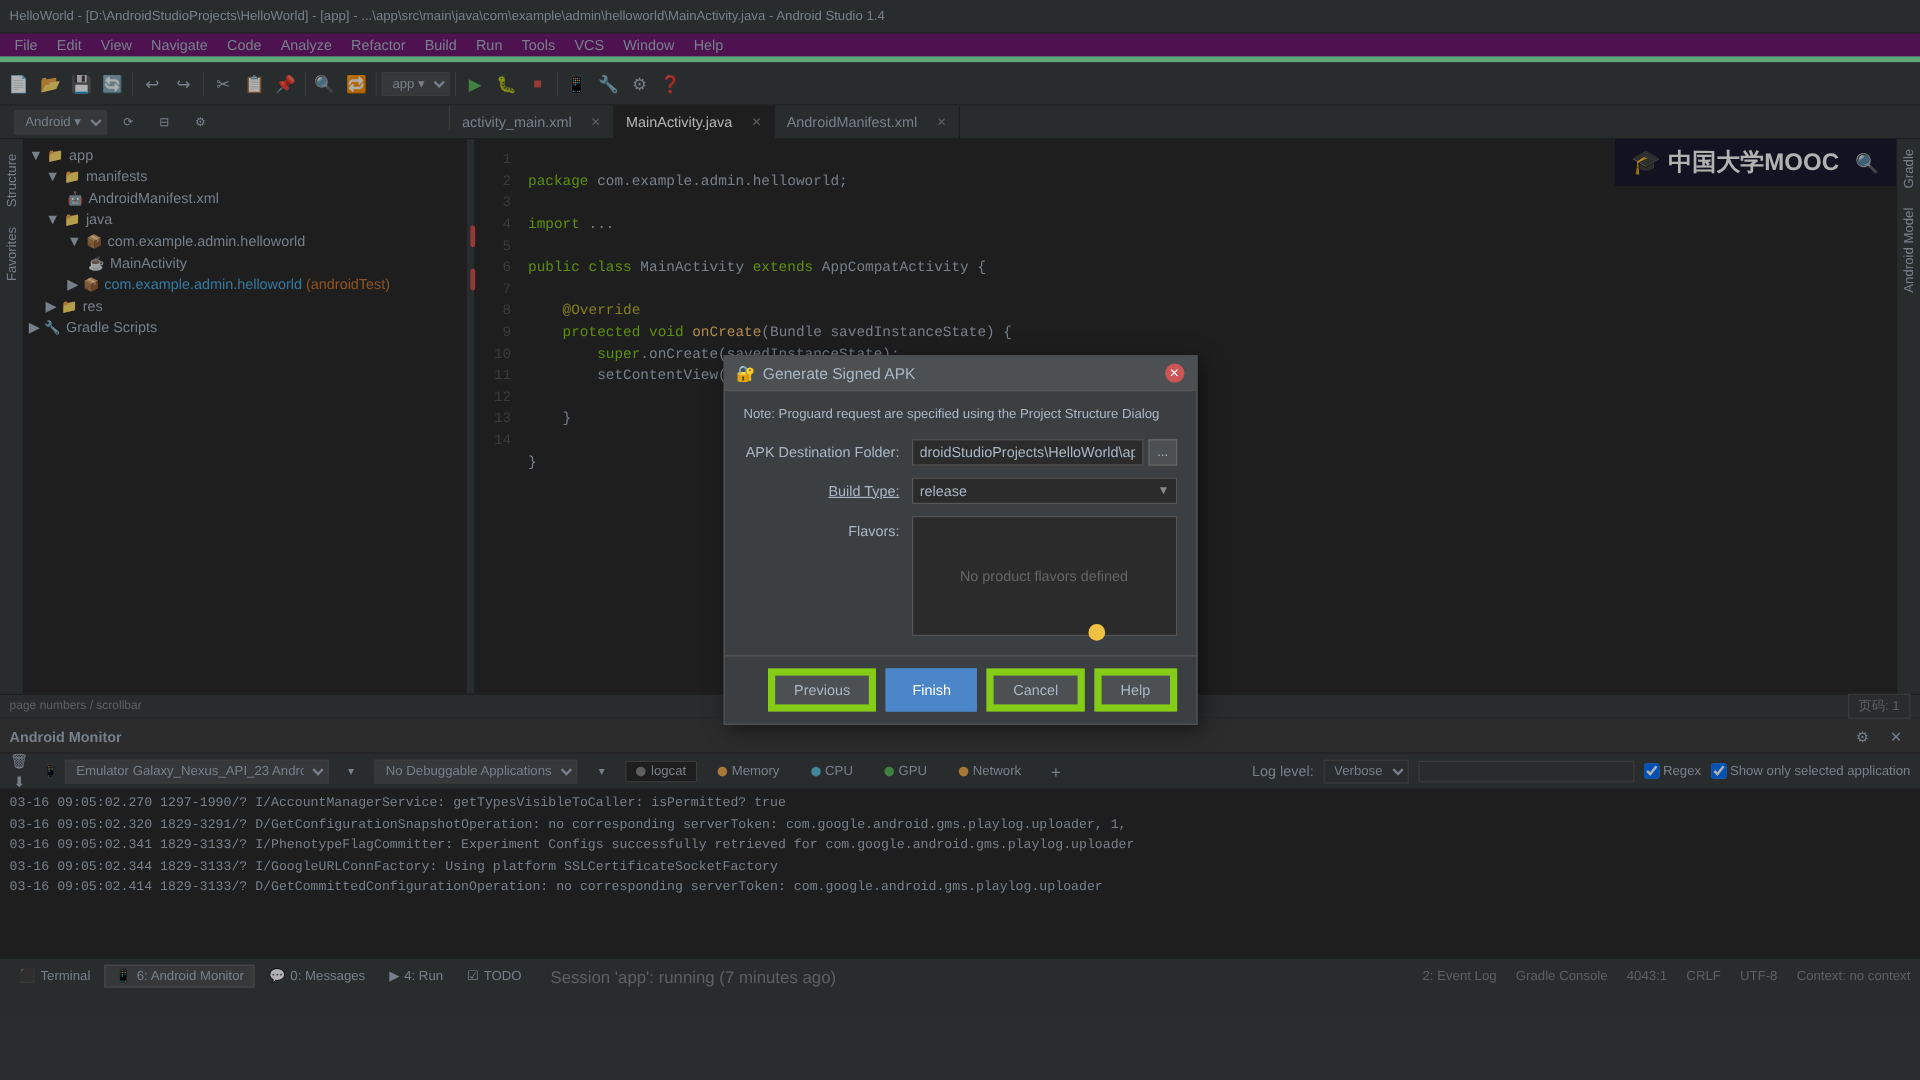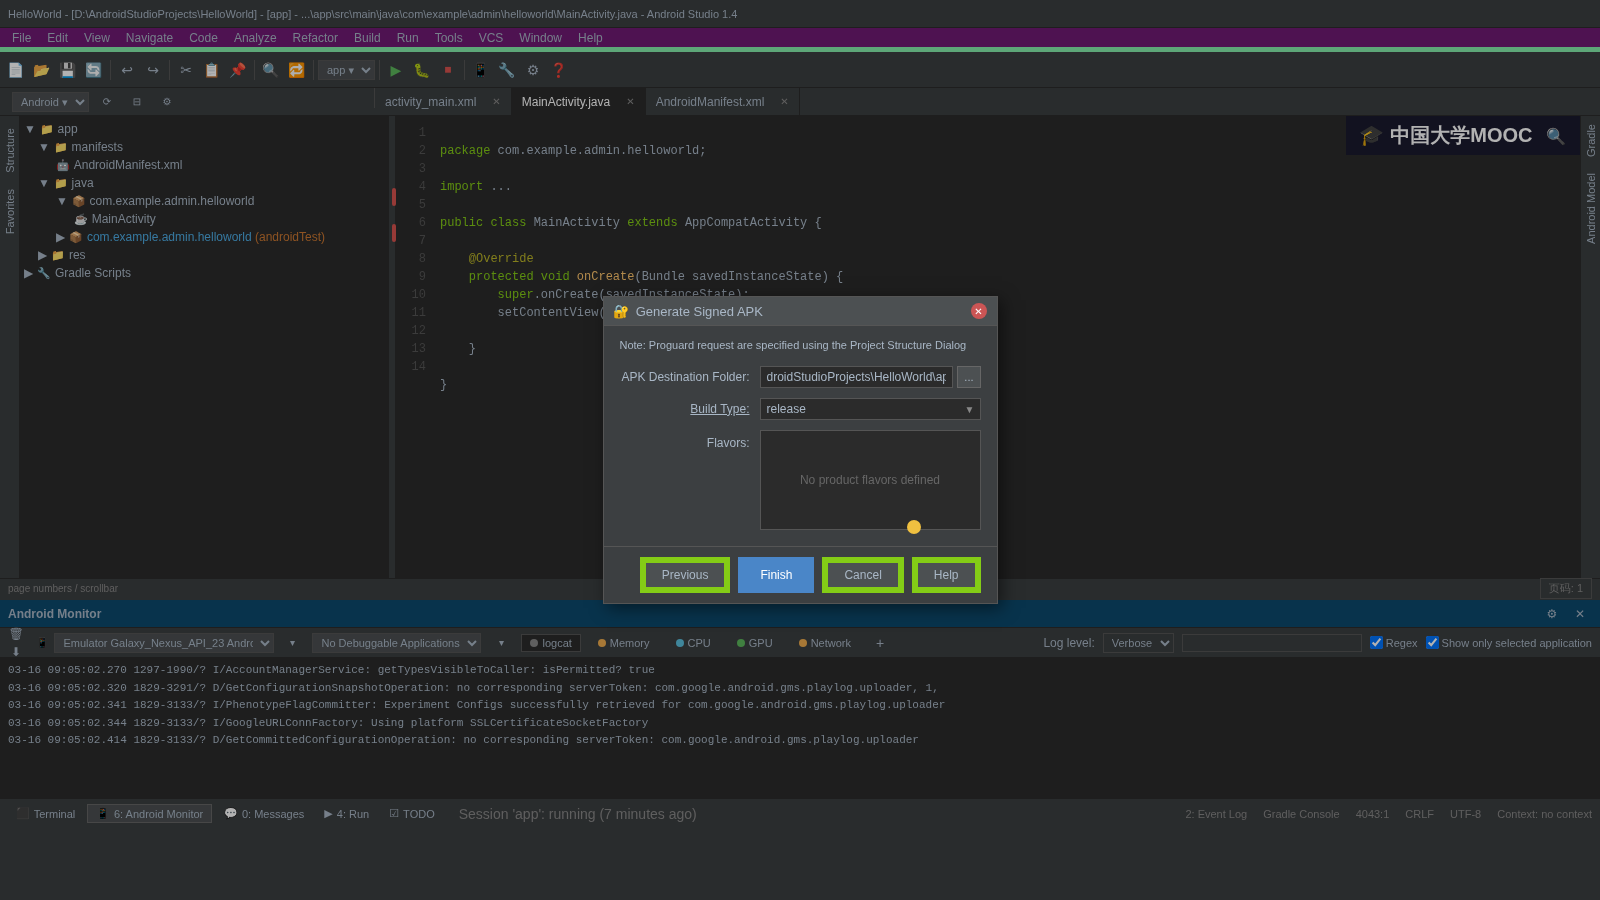--- a/index.html
+++ b/index.html
@@ -157,21 +157,21 @@
 
     
     #bottom-panel {
       height: 200px;
       background: #2b2b2b;
       border-top: 2px solid #3c3f41;
       display: flex;
       flex-direction: column;
     }
     #bottom-panel-header {
-      background: #0c4a6e;
+      background: #404040;
       height: 28px;
       display: flex;
       align-items: center;
       padding: 0 8px;
       border-bottom: 1px solid #2b2b2b;
       font-size: 12px;
       color: #a9b7c6;
       justify-content: space-between;
       gap: 48px;
     }

